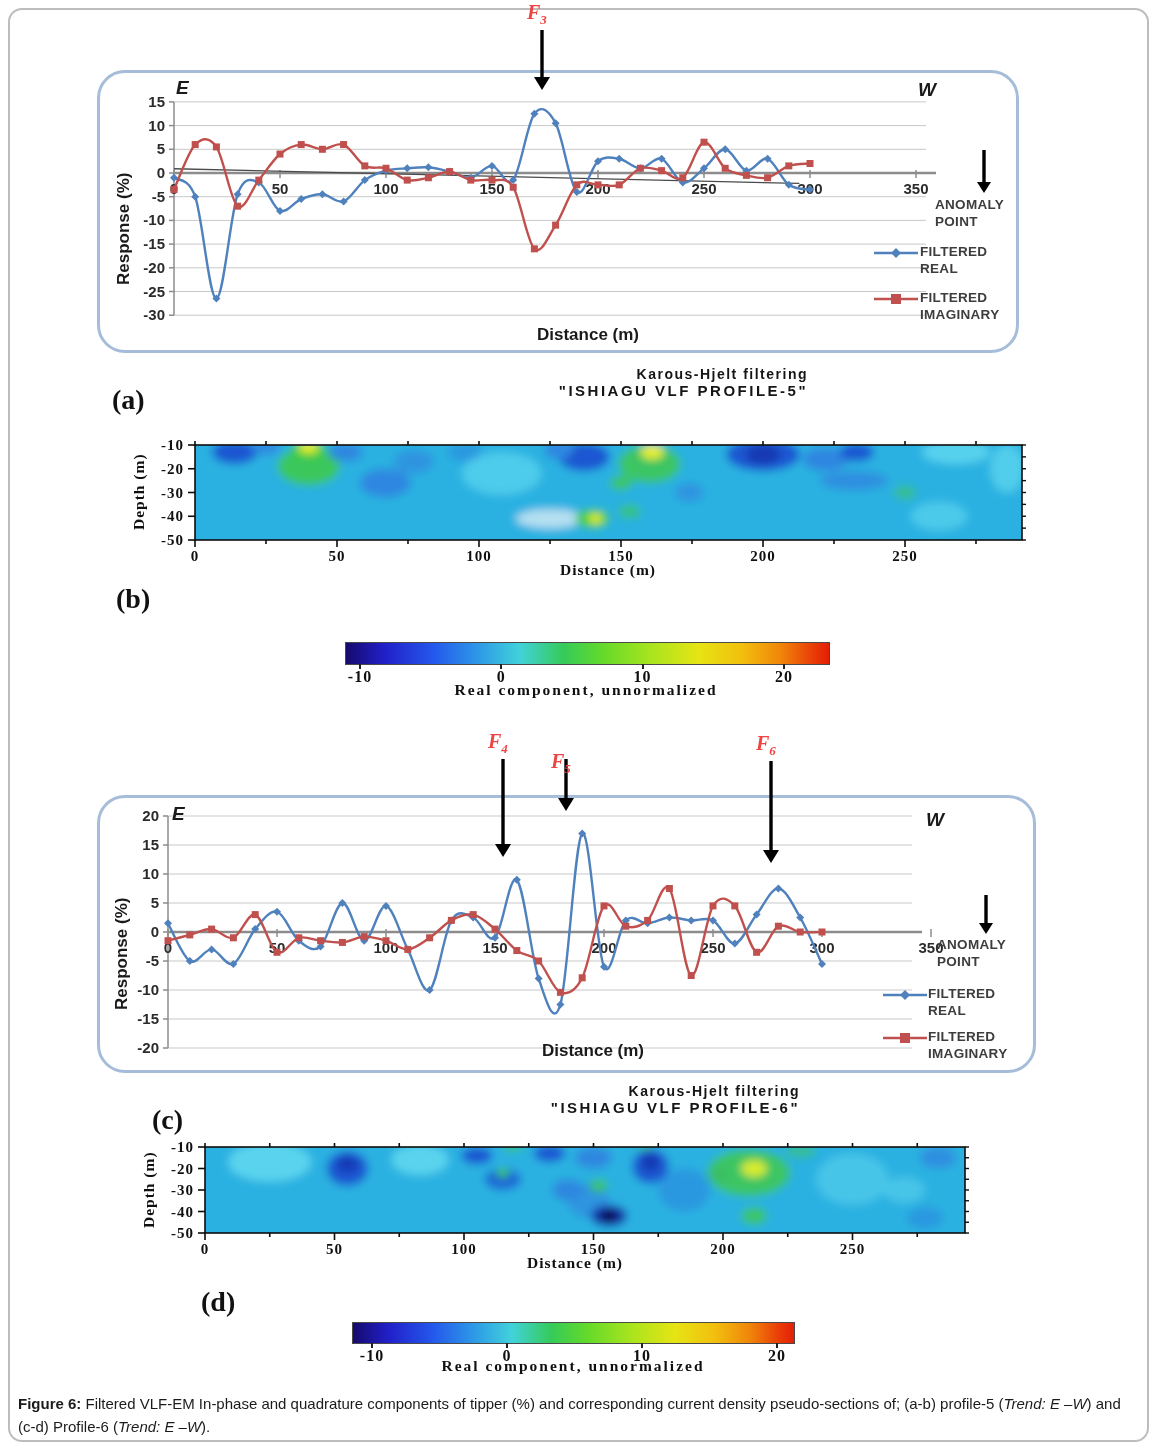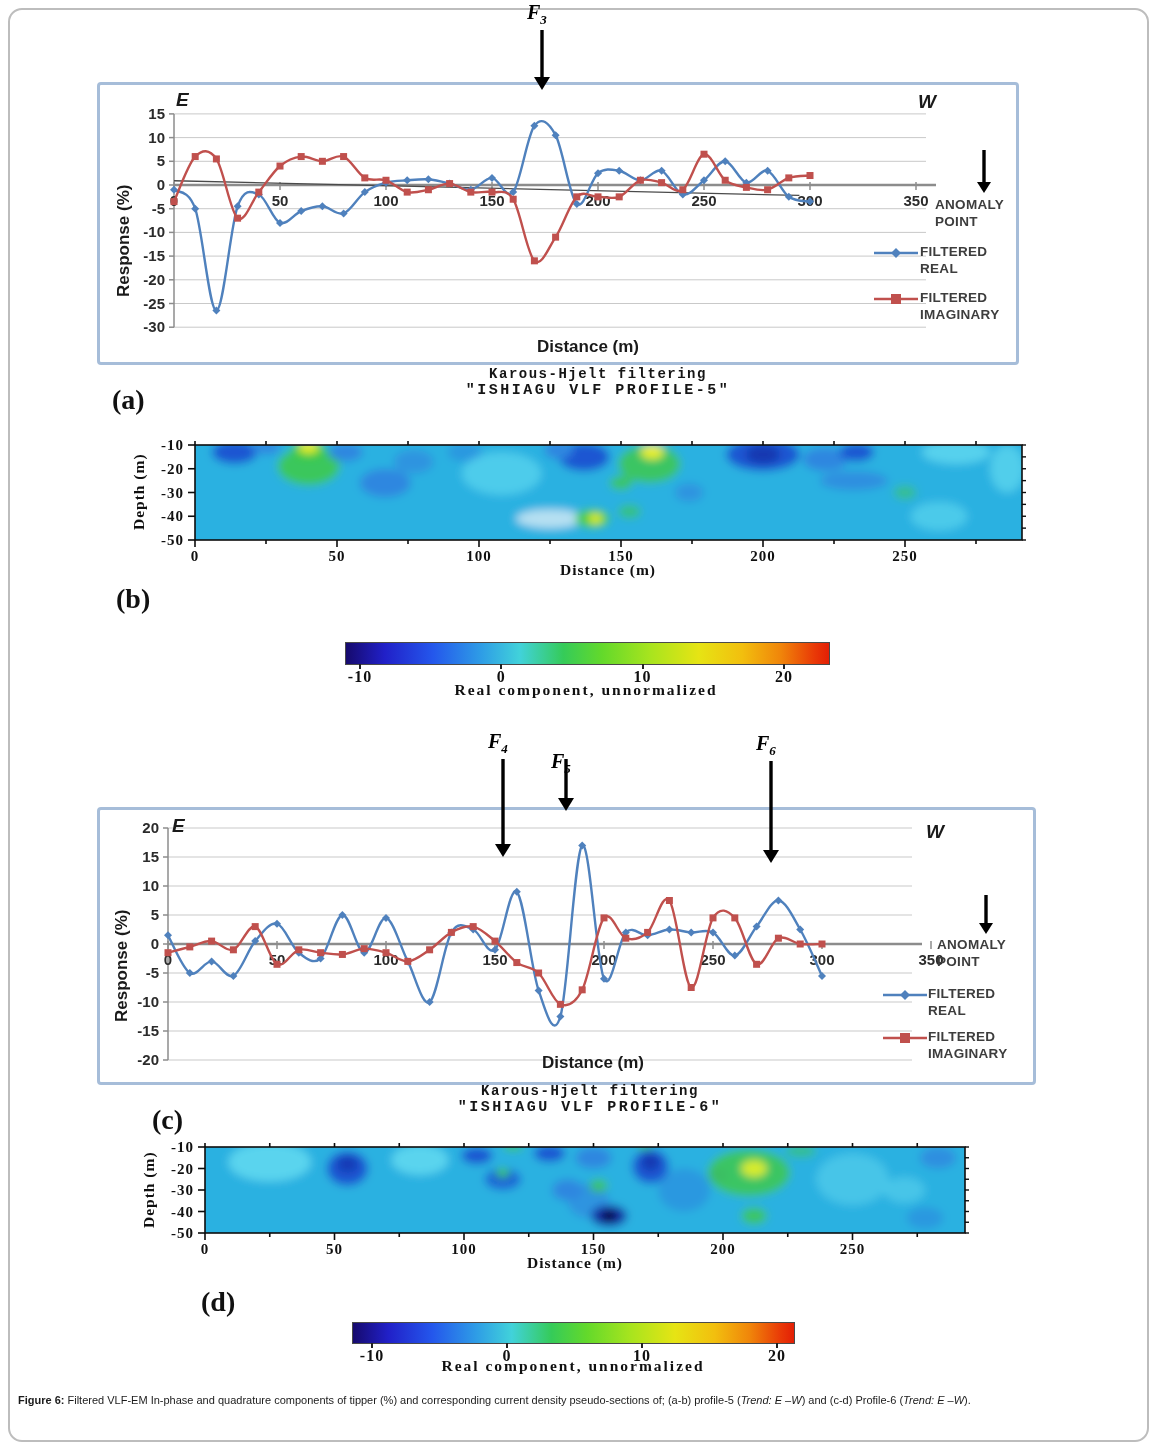--- a/index.html
+++ b/index.html
@@ -1,42 +1,42 @@
 <!DOCTYPE html>
 <html><head>
 <meta charset="utf-8">
 <style>
   html,body{margin:0;padding:0;background:#fff;}
   #page{position:relative;width:1157px;height:1450px;background:#fff;overflow:hidden;
         font-family:"Liberation Sans",sans-serif;}
   #page-border{position:absolute;left:8px;top:8px;width:1137px;height:1430px;
         border:2px solid #bdbdbd;border-radius:14px;}
-  .chart-box{position:absolute;background:#fff;border:3px solid #a6bdd9;border-radius:4px;margin-top:12px;}
+  .chart-box{position:absolute;background:#fff;border:3px solid #a6bdd9;border-radius:28px;}
   .ew{position:absolute;font:bold italic 19px "Liberation Sans",sans-serif;color:#1a1a1a;}
   .axis-title{position:absolute;font:bold 17px "Liberation Sans",sans-serif;color:#1a1a1a;}
   .vlabel{transform:rotate(-90deg);transform-origin:left top;white-space:nowrap;}
   .ticknum{font:600 15px "Liberation Sans",sans-serif;fill:#2b2b2b;}
   .legend-text{position:absolute;font:bold 13.5px "Liberation Sans",sans-serif;color:#3d3d3d;
         line-height:17px;letter-spacing:.3px;}
   .sec-label{position:absolute;font:bold 28px "Liberation Serif",serif;color:#111;}
-  .fig-title{position:absolute;width:420px;text-align:center;color:#151515;
-        font-family:Liberation Mono, monospace;font-weight:bold;}
+  .fig-title{position:absolute;width:420px;text-align:right;color:#151515;
+        font-family:Liberation Sans, sans-serif;font-weight:bold;}
   .fig-title .t1{font-size:14px;letter-spacing:1.5px;}
   .fig-title .t2{font-size:15px;letter-spacing:2.5px;}
   .serif-lab{position:absolute;font:bold 15.5px "Liberation Serif",serif;color:#101010;
         letter-spacing:1px;white-space:nowrap;}
   .heat-text{font:bold 15px "Liberation Serif",serif;fill:#101010;letter-spacing:1px;}
   .cbar{position:absolute;border:1px solid #4a4a4a;}
   .cbar-tick{position:absolute;width:2px;height:5px;background:#222;}
   .cbar-num{position:absolute;font:bold 16px "Liberation Serif",serif;color:#101010;
         transform:translateX(-50%);letter-spacing:1px;}
-  .f-label{position:absolute;font:bold italic 20px "Liberation Serif",serif;color:#000000;}
+  .f-label{position:absolute;font:bold italic 20px "Liberation Serif",serif;color:#ef4444;}
   .f-label sub{font-size:13px;}
   #caption{position:absolute;left:18px;top:1392px;width:1118px;
-        font-size:11px;color:#1b1b1b;line-height:1.55;}
+        font-size:15px;color:#1b1b1b;line-height:1.55;}
   #caption .b{font-weight:bold;}
   #caption .i{font-style:italic;}
   svg{position:absolute;left:0;top:0;overflow:visible;}
   .abs{position:absolute;}
 </style>
 </head>
 <body>
 
 <div id="page">
   <div id="page-border"></div>

